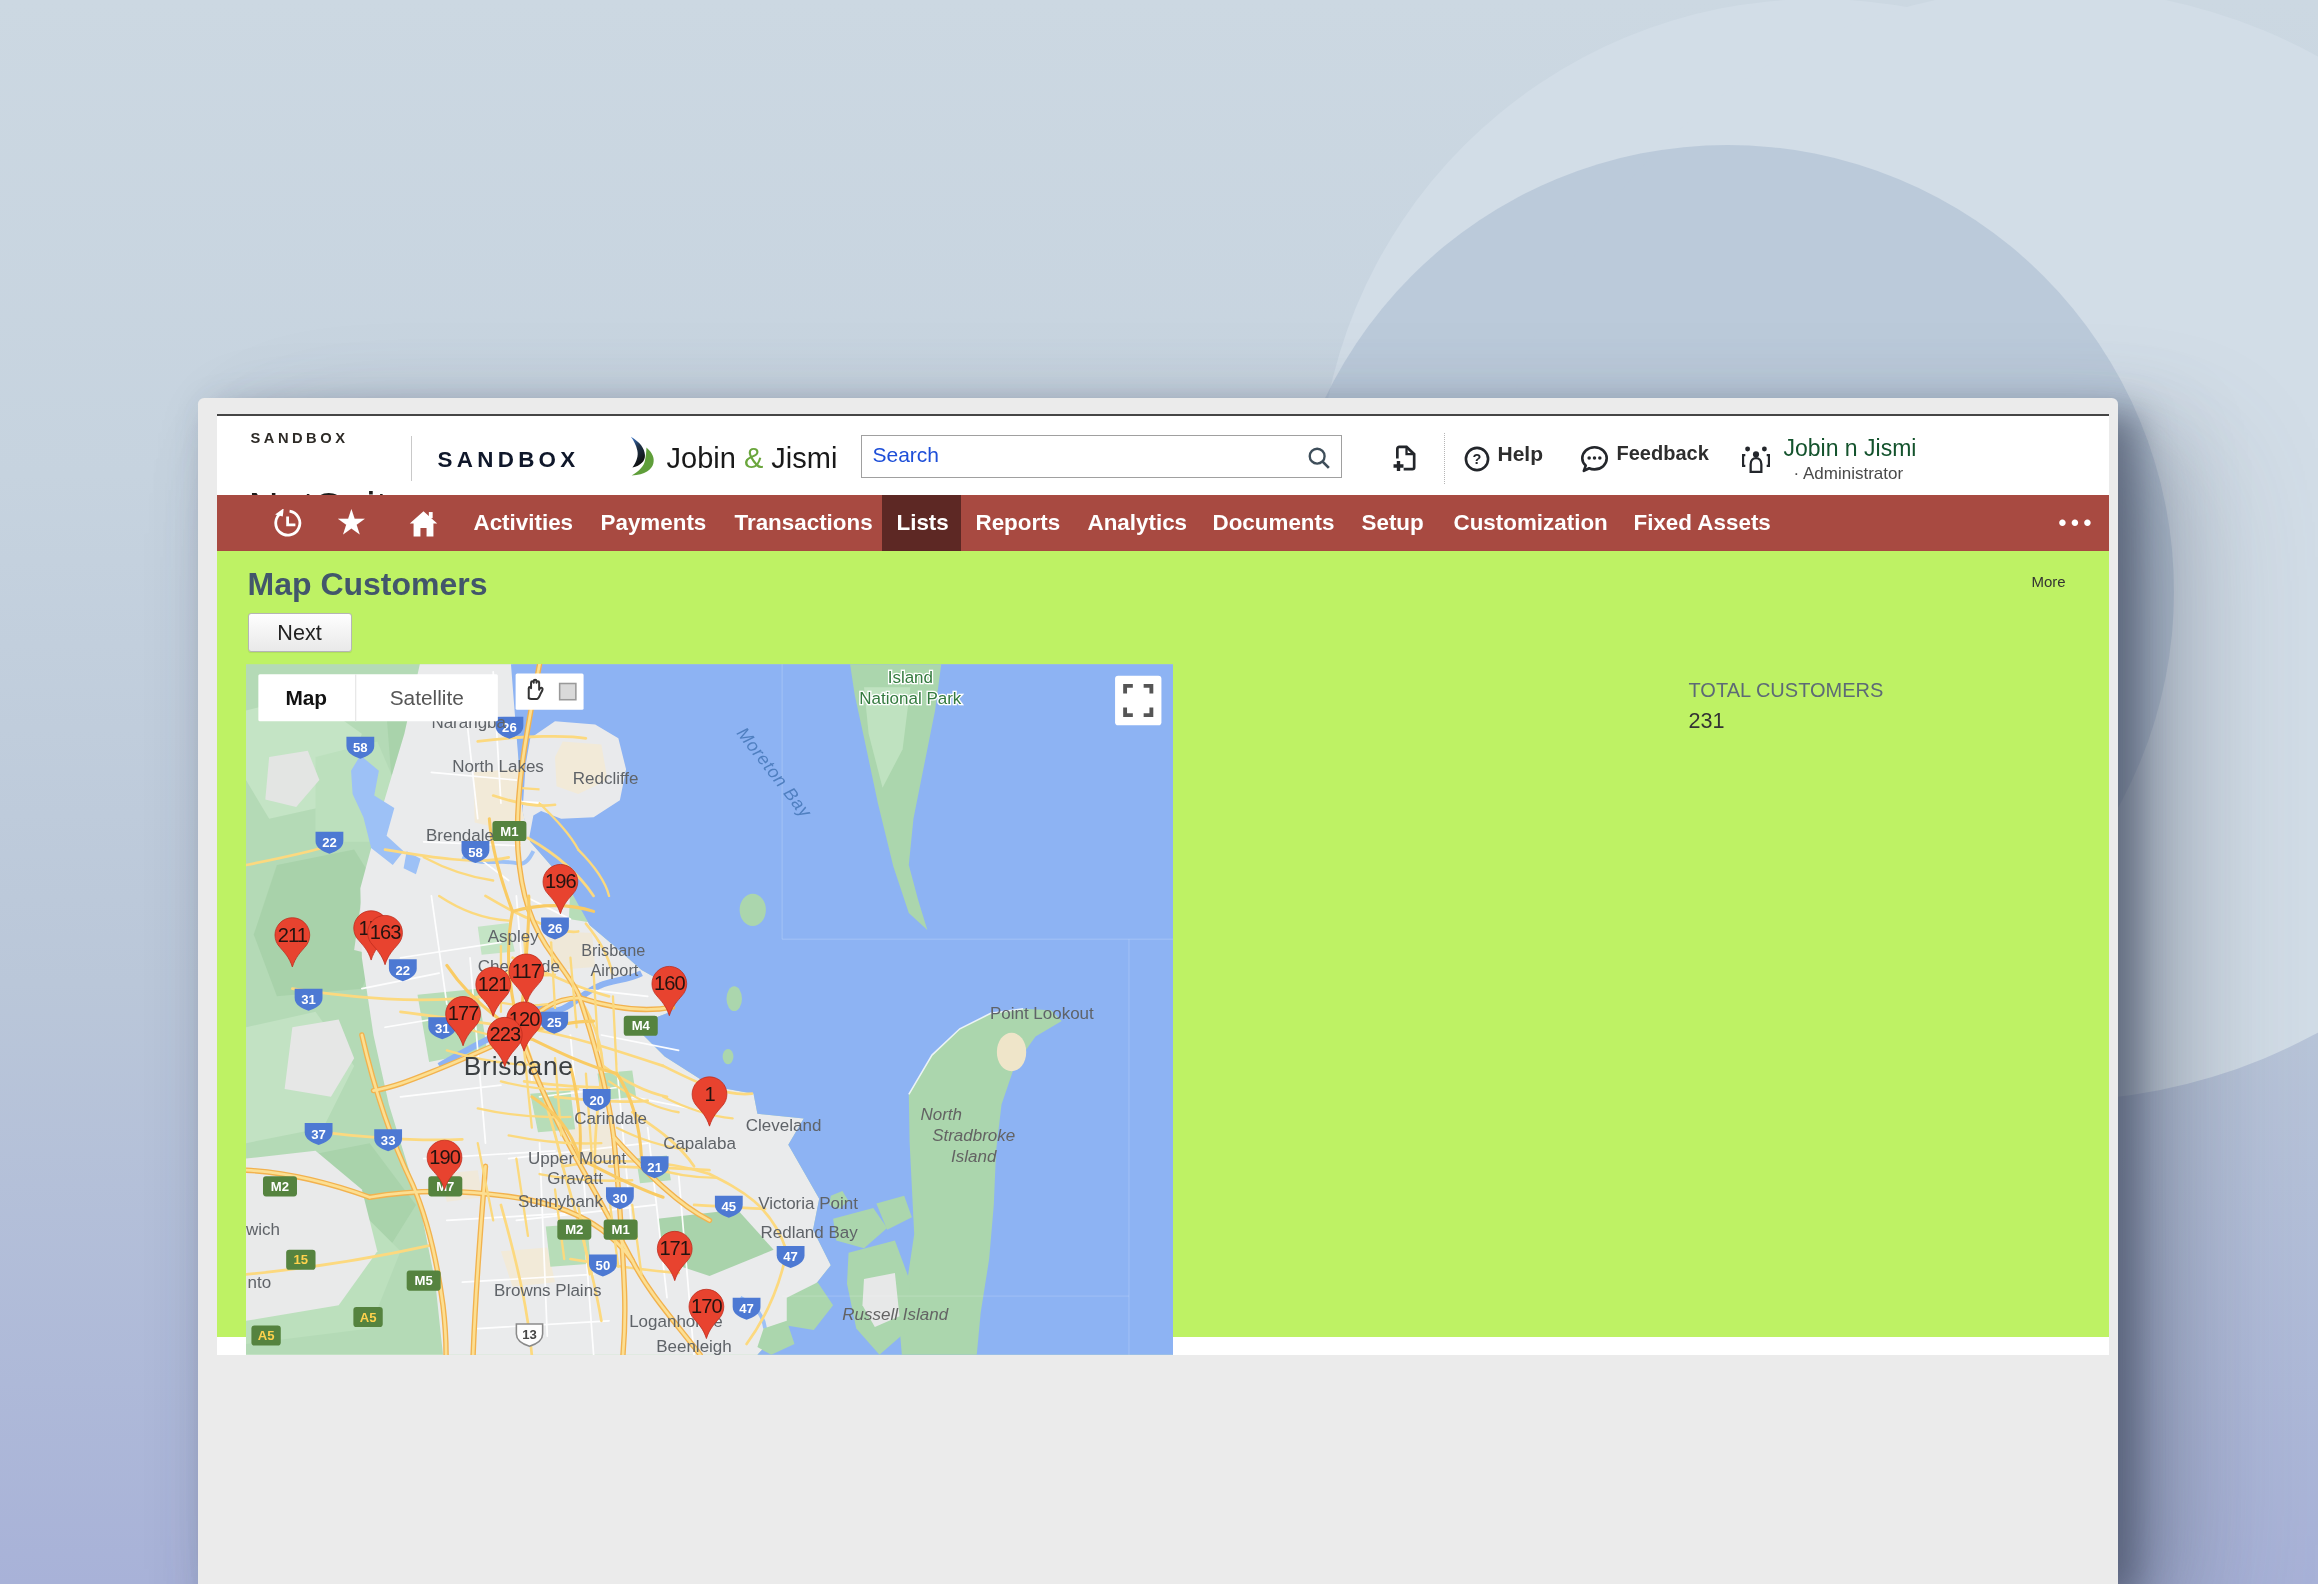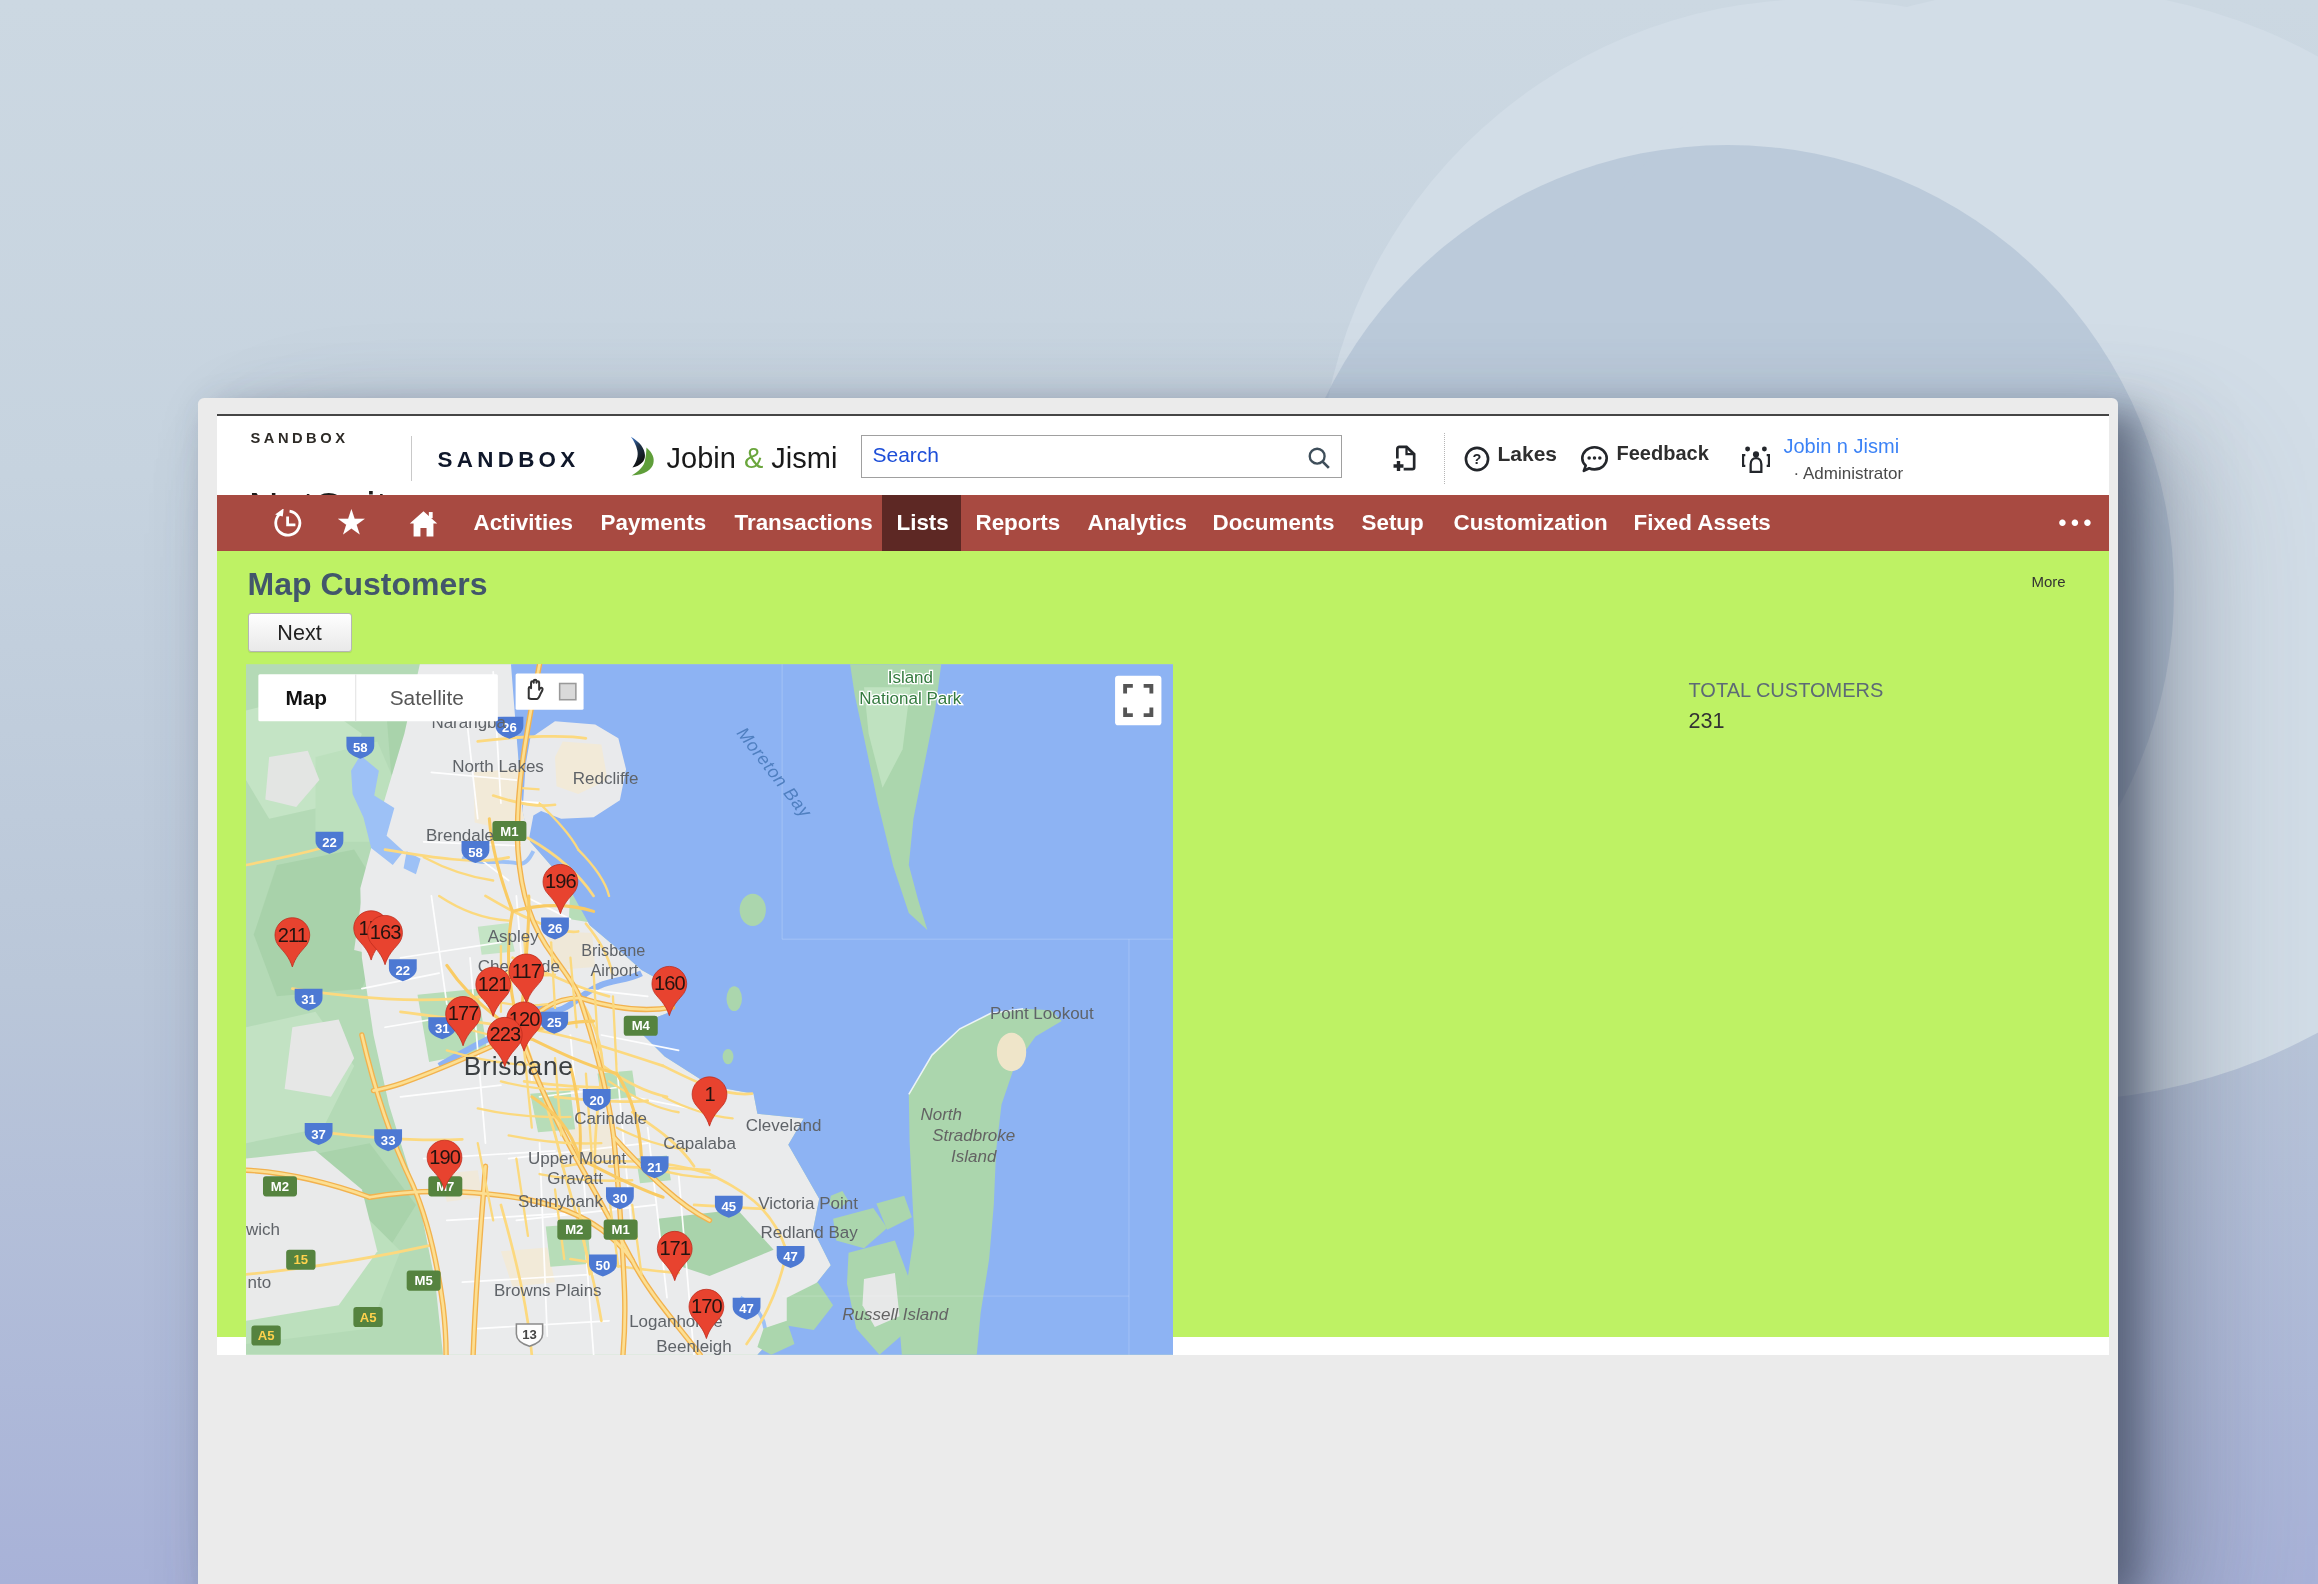--- a/index.html
+++ b/index.html
@@ -21,21 +21,21 @@
 #oracle { left:34px; top:12.4px; font-size:14.7px; font-weight:700; letter-spacing:3.5px; color:#2d2a26; }
 #netsuite { left:32px; top:26px; font-size:42px; font-weight:400; color:#1f1d1b; letter-spacing:0.2px;margin-top:40px; }
 #div1 { left:194px; top:18.5px; width:0.8px; height:45px; background:#c9c9c9; }
 #sandbox { left:221px; top:29px; font-size:22.4px; font-weight:700; letter-spacing:4.3px; color:#0f172a; }
 #jjtext { left:450px; top:24px; font-size:29px; font-weight:400; color:#191919; }
 #jjtext .amp { color:#6aa63c; }
 #searchbox { left:644px; top:17px; width:481px; height:43px; border:1.5px solid #a0a0a0; background:#fff; }
 #searchph { left:656px; top:25.5px; font-size:21px; color:#1d4ed8; }
 #helptxt { left:1281px; top:24px; font-size:21px; font-weight:700; color:#2e2e2e; }
 #fbtxt { left:1400px; top:24px; font-size:20px; font-weight:700; color:#2e2e2e; }
-#uname { left:1567px; top:17px; font-size:20px; color:#3b82f6; }
+#uname { left:1567px; top:17px; font-size:23px; color:#14532d; }
 #urole { left:1577px; top:46px; font-size:17px; color:#4a4a4a; }
 #div2 { left:1227px; top:15.5px; width:0.8px; height:51px; border-left:0.8px dotted #b5b5b5; }
 
 #navbar { position:absolute; left:0; top:79px; width:1892px; height:56px; background:#a84a41; }
 .nav { position:absolute; top:0; height:56px; line-height:56px; color:#fff; font-size:22.4px; font-weight:700; }
 .navicon { position:absolute; }
 #lists-box { position:absolute; left:665px; top:0; width:79px; height:56px; background:#5d2824; }
 
 #page { position:absolute; left:0; top:135px; width:1892px; height:786px; background:#bef264; }
 #title { position:absolute; left:31px; top:15.5px; font-size:32px; font-weight:700; color:#42566b; }
@@ -82,21 +82,21 @@
         <svg class="tb" style="left:1175px;top:27px" width="26" height="26" viewBox="0 0 34 34">
           <path d="M7,16 V5 a2.5,2.5 0 0 1 2.5,-2.5 H19 L29,12 V29 a2.5,2.5 0 0 1 -2.5,2.5 H17" fill="none" stroke="#23262b" stroke-width="3.5" stroke-linecap="square"></path>
           <path d="M19,2.5 V12 H29" fill="none" stroke="#23262b" stroke-width="3"></path>
           <path d="M8.5,21 v13 M2,27.5 h13" stroke="#23262b" stroke-width="4.4"></path>
         </svg>
         <div class="tb" id="div2"></div>
         <svg class="tb" style="left:1247px;top:28px" width="26" height="26" viewBox="0 0 34 34">
           <circle cx="17" cy="17" r="14.5" fill="none" stroke="#23262b" stroke-width="3.4"></circle>
           <text x="17" y="23" font-size="19" font-weight="700" fill="#23262b" text-anchor="middle" font-family="Liberation Sans">?</text>
         </svg>
-        <div class="tb" id="helptxt">Lakes</div>
+        <div class="tb" id="helptxt">Help</div>
         <svg class="tb" style="left:1363px;top:27px" width="29" height="29" viewBox="0 0 38 38">
           <path d="M19,3 C28,3 35,9.5 35,17.5 C35,25.5 28,32 19,32 C16.5,32 14,31.5 12,30.5 L5,34 L7.5,27 C4.5,24.5 3,21 3,17.5 C3,9.5 10,3 19,3 Z" fill="none" stroke="#23262b" stroke-width="3.4" stroke-linejoin="round"></path>
           <circle cx="12" cy="17" r="2.3" fill="#23262b"></circle>
           <circle cx="19" cy="17" r="2.3" fill="#23262b"></circle>
           <circle cx="26" cy="17" r="2.3" fill="#23262b"></circle>
         </svg>
         <div class="tb" id="fbtxt">Feedback</div>
         <svg class="tb" style="left:1525px;top:28px" width="28" height="29" viewBox="0 0 36 38">
           <circle cx="7" cy="4" r="3.2" fill="#23262b"></circle>
           <circle cx="29" cy="4" r="3.2" fill="#23262b"></circle>

